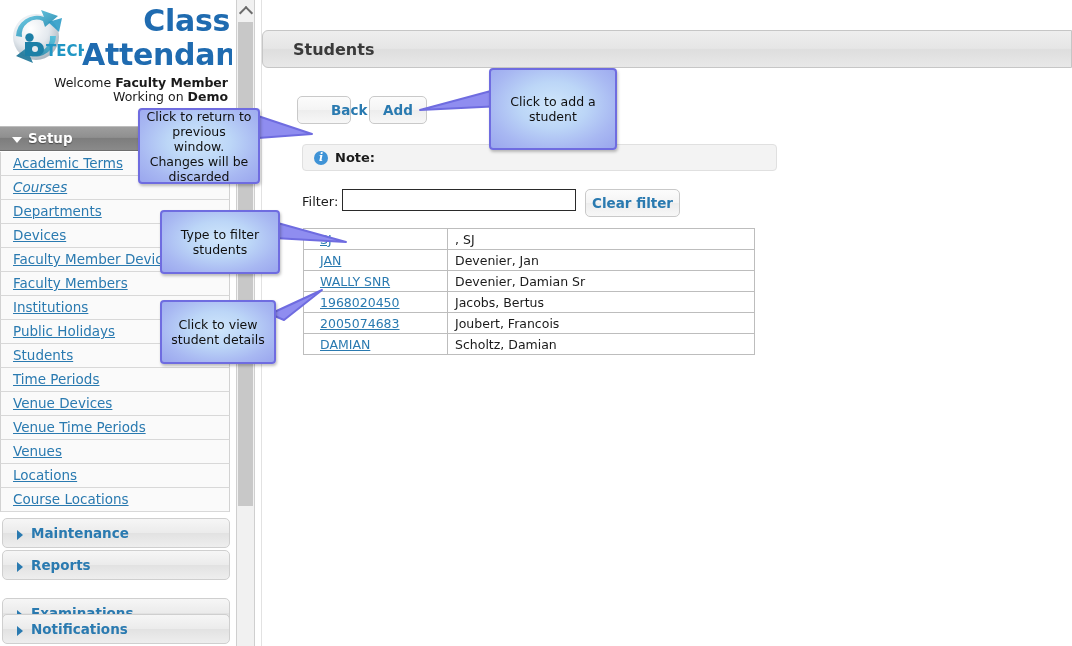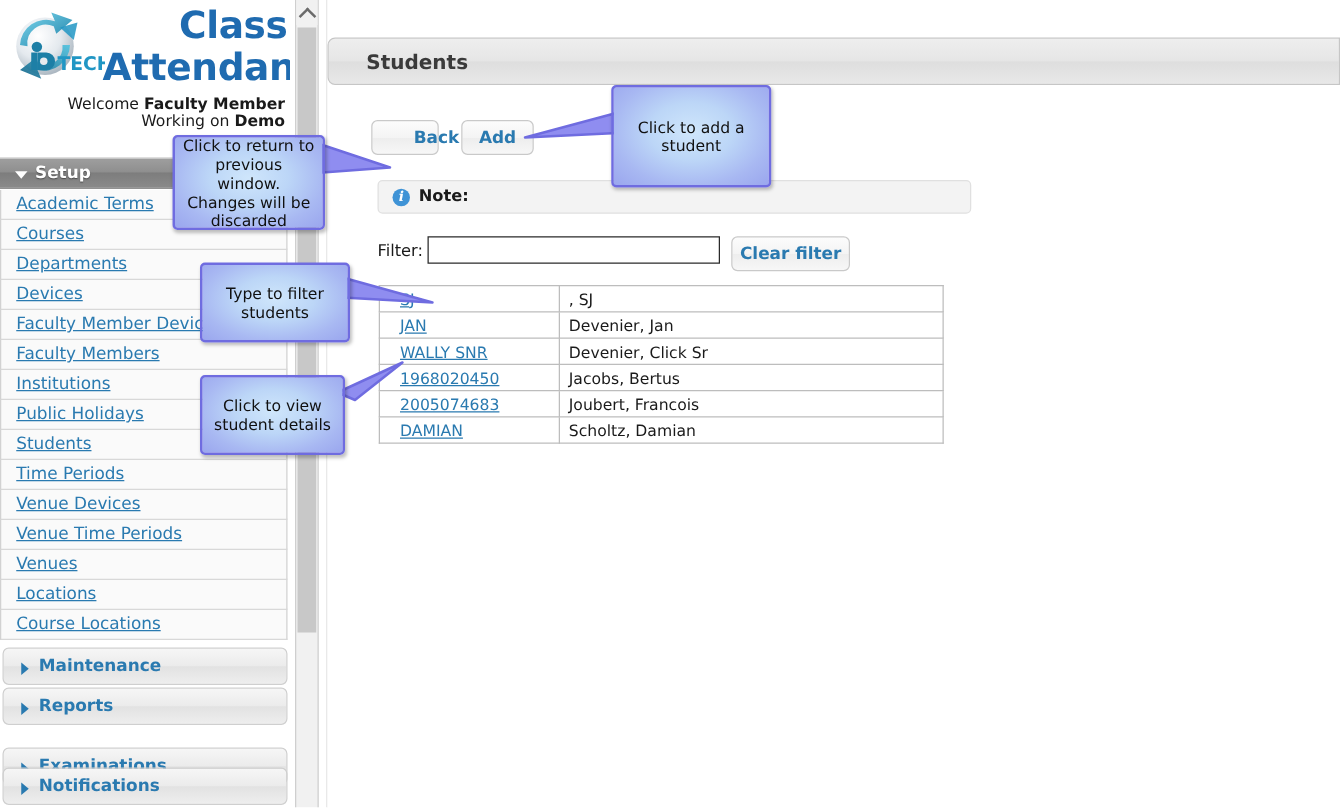--- a/index.html
+++ b/index.html
@@ -392,21 +392,21 @@
   </div>
 
   <div class="group-header-open" style="top:126px;">
     <span class="tri-down"></span>
     <span class="ghlabel">Setup</span>
   </div>
 
   <div class="menu-link" style="top:152px;">
       <span>Academic Terms</span>
     </div>
-  <div class="menu-link" style="top:176px;">
+  <div class="menu-link" style="top:176px;font-style:italic;">
       <span>Courses</span>
     </div>
   <div class="menu-link" style="top:200px;">
       <span>Departments</span>
     </div>
   <div class="menu-link" style="top:224px;">
       <span>Devices</span>
     </div>
   <div class="menu-link" style="top:248px;">
       <span>Faculty Member Devices</span>
@@ -492,21 +492,21 @@
       <tr>
         <td class="c-code"><a>SJ</a></td>
         <td class="c-name">, SJ</td>
       </tr>
       <tr>
         <td class="c-code"><a>JAN</a></td>
         <td class="c-name">Devenier, Jan</td>
       </tr>
       <tr>
         <td class="c-code"><a>WALLY SNR</a></td>
-        <td class="c-name">Devenier, Click Sr</td>
+        <td class="c-name">Devenier, Damian Sr</td>
       </tr>
       <tr>
         <td class="c-code"><a>1968020450</a></td>
         <td class="c-name">Jacobs, Bertus</td>
       </tr>
       <tr>
         <td class="c-code"><a>2005074683</a></td>
         <td class="c-name">Joubert, Francois</td>
       </tr>
       <tr>

